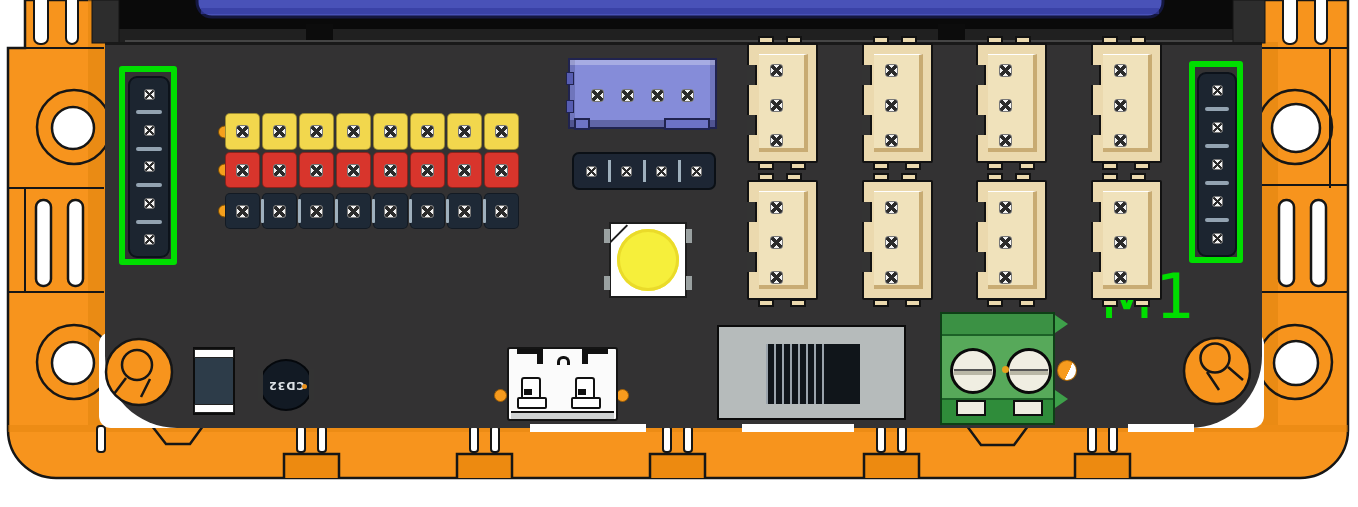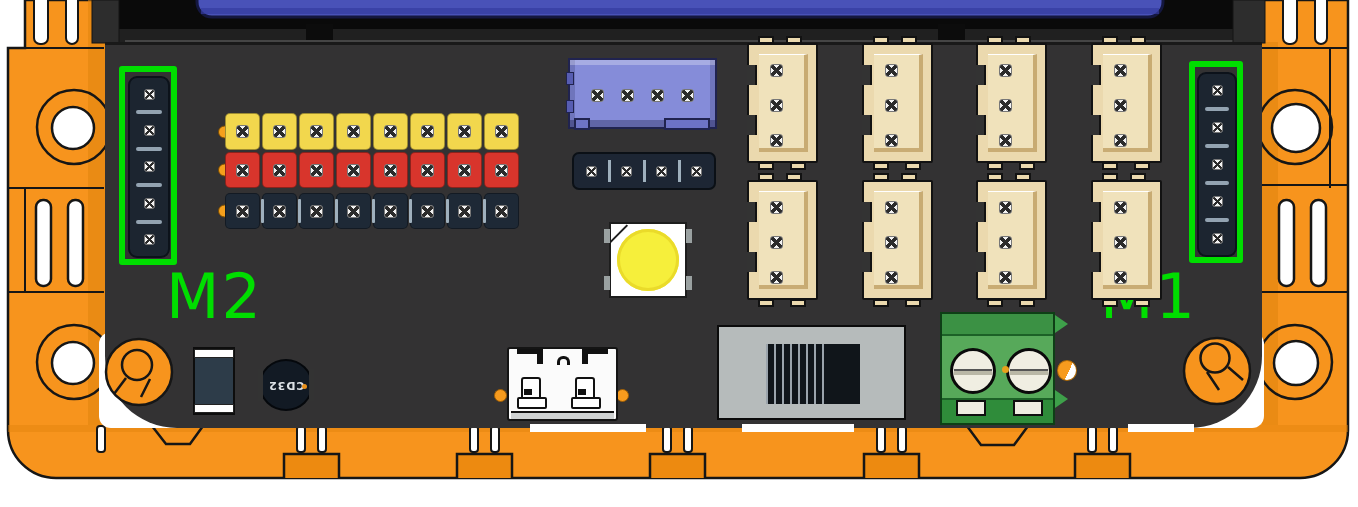--- a/index.html
+++ b/index.html
@@ -246,21 +246,20 @@
       <span class="sep"></span>
       <span class="pin sm"></span>
       <span class="sep"></span>
       <span class="pin sm"></span>
       <span class="sep"></span>
       <span class="pin sm"></span>
       <span class="sep"></span>
       <span class="pin sm"></span>
     </div>
   <div class="hl-box m2box"></div>
-  <div class="glabel m2label">M2</div>
 
   <div class="port m1port">
       <span class="pin sm"></span>
       <span class="sep"></span>
       <span class="pin sm"></span>
       <span class="sep"></span>
       <span class="pin sm"></span>
       <span class="sep"></span>
       <span class="pin sm"></span>
       <span class="sep"></span>

